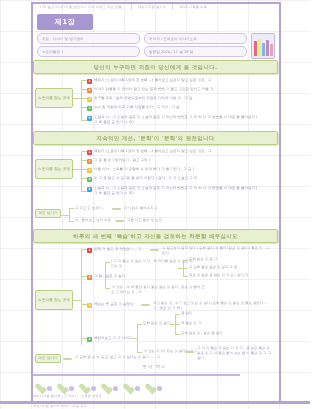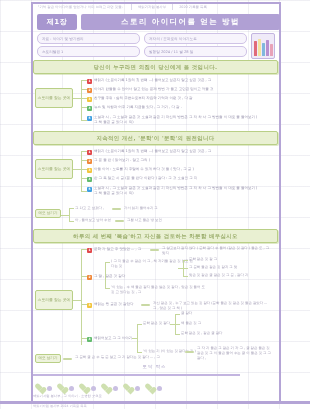--- a/index.html
+++ b/index.html
@@ -30,21 +30,21 @@
   .inner{position:absolute;left:33px;width:243px;}
 
   
   #metastrip{top:3px;height:8px;display:flex;align-items:center;gap:6px;
     padding-left:3px;font-size:3.4px;color:#a49ec0;white-space:nowrap;overflow:hidden;}
   #metastrip .m{opacity:.85;}
   #metastrip .sep{width:1px;height:6px;background:#ddd8ea;}
 
   
   #titlerow{top:13px;height:18px;display:flex;align-items:center;gap:4px;padding-left:4px;}
-  #chapbadge{width:40px;height:16px;background:#a796cf;color:#fff;border-radius:2px;
+  #chapbadge{width:56px;height:16px;background:#a796cf;color:#fff;border-radius:2px;
     display:flex;align-items:center;justify-content:center;font-size:7px;font-weight:bold;letter-spacing:.5px;}
   #maintitle{flex:1;height:16px;background:#b0a0d4;color:#fff;border-radius:2px;
     display:flex;align-items:center;justify-content:center;font-size:7.5px;font-weight:bold;letter-spacing:1.4px;}
 
   
   #metafields{top:33px;height:24px;display:flex;gap:4px;padding-left:4px;}
   .fcol{display:flex;flex-direction:column;gap:2px;}
   .fcol.a{width:103px;}
   .fcol.b{width:103px;}
   .field{height:10px;border:1px solid #cfc3e6;border-radius:5px;background:#f7f4fc;
@@ -107,21 +107,20 @@
   <div class="inner" id="metastrip">
     <span class="m">『기억 같은 아이디어를 얻었거나 이미 쓰려고 하던 것들』</span>
     <span class="sep"></span>
     <span class="m">책읽기자립 봉사부</span>
     <span class="sep"></span>
     <span class="m">2020 기록물 목록</span>
   </div>
 
   <div class="inner" id="titlerow">
     <div id="chapbadge">제1장</div>
-    <div id="maintitle">스토리 아이디어를 얻는 방법</div>
   </div>
 
   <div class="inner" id="metafields">
     <div class="fcol a">
       <div class="field">자료 : 이야기 및 받기원리</div>
       <div class="field">스토리텔링 1</div>
     </div>
     <div class="fcol b">
       <div class="field">저자의 / 문학로의 이야기노트</div>
       <div class="field">발행일 2024 / 11 월 28 일</div>

